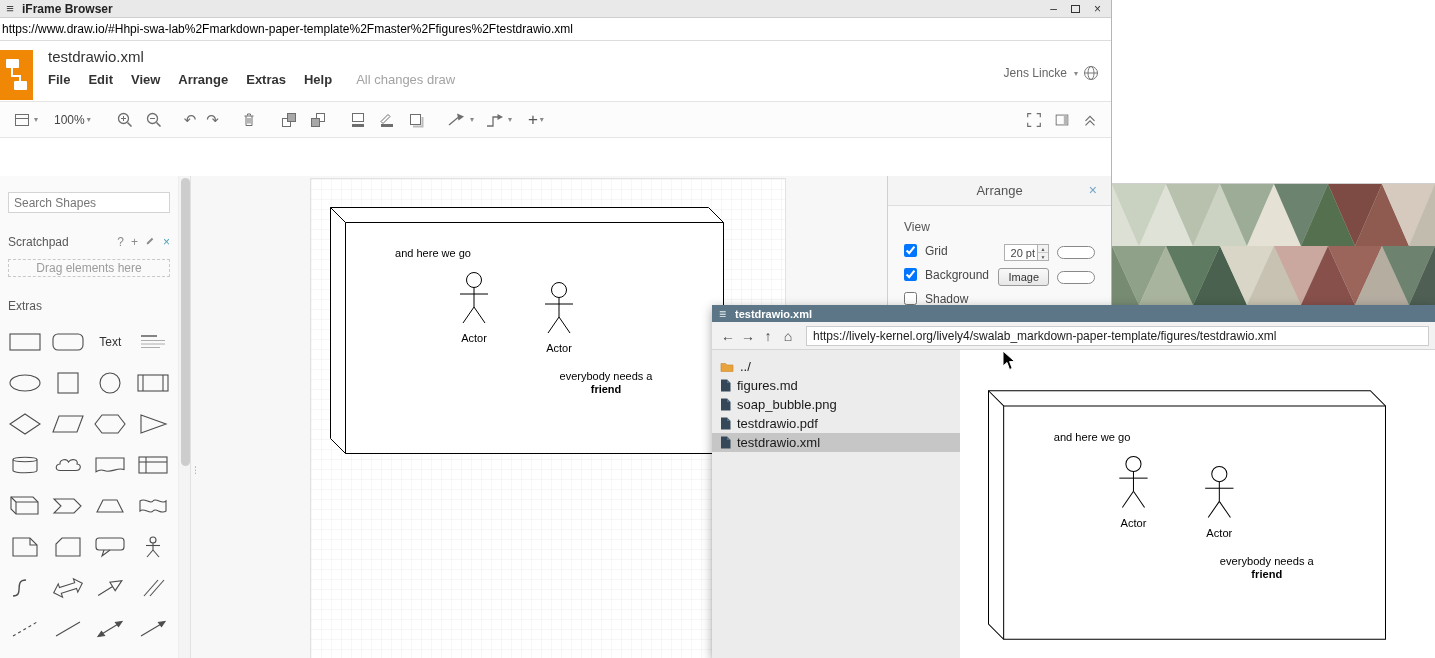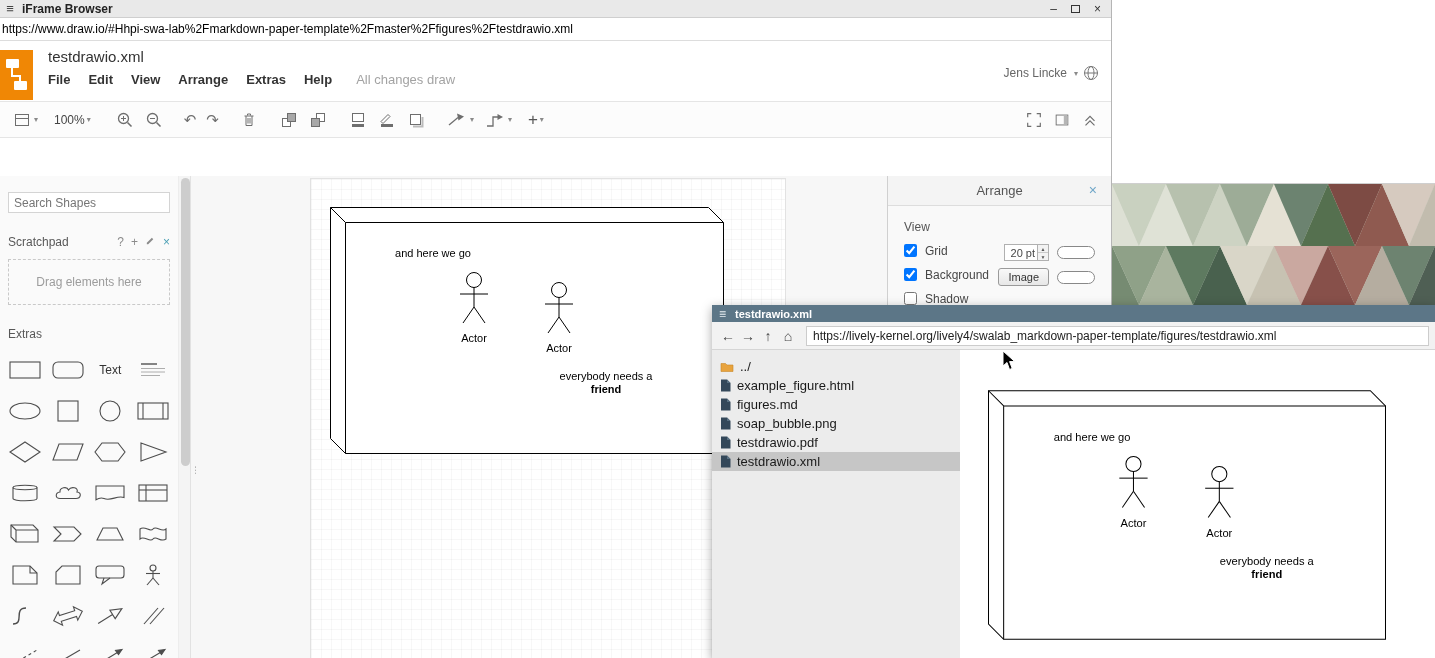--- a/index.html
+++ b/index.html
@@ -51,21 +51,21 @@
   
   .sidebar { width:178px; background:#fafafa; position:relative; font-size:12px; }
   .search-box { margin:16px 8px 0 8px; height:21px; background:#fff; border:1px solid #d4d4d4;
     display:flex; align-items:center; padding:0 5px; }
   .search-box input { flex:1; border:none; outline:none; font-size:12px; color:#333;
     background:transparent; font-family:"Liberation Sans",sans-serif; }
   .sec-row { margin:22px 8px 0 8px; display:flex; align-items:center; color:#585858; }
   .sec-row .spacer { flex:1; }
   .mini-ic { color:#8b8b8b; font-size:12px; margin-left:7px; cursor:default; }
   .mini-ic.blue { color:#4da0b5; }
-  .drag-area { margin:10px 8px 0 8px; height:46px; border:1px dashed #c9c9c9;
+  .drag-area { margin:10px 8px 0 8px; height:18px; border:1px dashed #c9c9c9;
     display:flex; align-items:center; justify-content:center; color:#9c9c9c; font-size:12px; }
   .shape-grid { display:grid; grid-template-columns:repeat(4,1fr); grid-auto-rows:41px;
     align-items:center; justify-items:center; padding:8px 4px 0 4px; }
   .shape { width:38px; height:30px; display:flex; align-items:center; justify-content:center; cursor:default; }
   .shape svg { stroke:#4d4d4d; fill:none; stroke-width:1.1; }
   .shape .shp-txt { font-size:12px; color:#333; }
 
   .sb-scroll { width:13px; background:#f4f4f4; border-left:1px solid #ededed;
     border-right:1px solid #e2e2e2; position:relative; }
   .sb-thumb { position:absolute; left:2px; top:2px; width:9px; height:288px;
@@ -630,27 +630,20 @@
         <svg width="14" height="12" viewBox="0 0 14 12">
             <path d="M1,2.5 h4.5 l1.5,1.5 h6 v6.5 h-12 z" fill="#e8a33d" stroke="#c8882a" stroke-width="0.6"></path>
           </svg>
         <span>../</span>
       </div>
       <div class="fb-row">
         <svg width="11" height="13" viewBox="0 0 11 13">
             <path d="M1,0.5 h6 l3.5,3.5 v8.5 h-9.5 z" fill="#34485a"></path>
             <path d="M7,0.5 v3.5 h3.5" fill="#5a7183"></path>
           </svg>
-        <span>example_figure.html</span>
-      </div>
-      <div class="fb-row">
-        <svg width="11" height="13" viewBox="0 0 11 13">
-            <path d="M1,0.5 h6 l3.5,3.5 v8.5 h-9.5 z" fill="#34485a"></path>
-            <path d="M7,0.5 v3.5 h3.5" fill="#5a7183"></path>
-          </svg>
         <span>figures.md</span>
       </div>
       <div class="fb-row">
         <svg width="11" height="13" viewBox="0 0 11 13">
             <path d="M1,0.5 h6 l3.5,3.5 v8.5 h-9.5 z" fill="#34485a"></path>
             <path d="M7,0.5 v3.5 h3.5" fill="#5a7183"></path>
           </svg>
         <span>soap_bubble.png</span>
       </div>
       <div class="fb-row">

